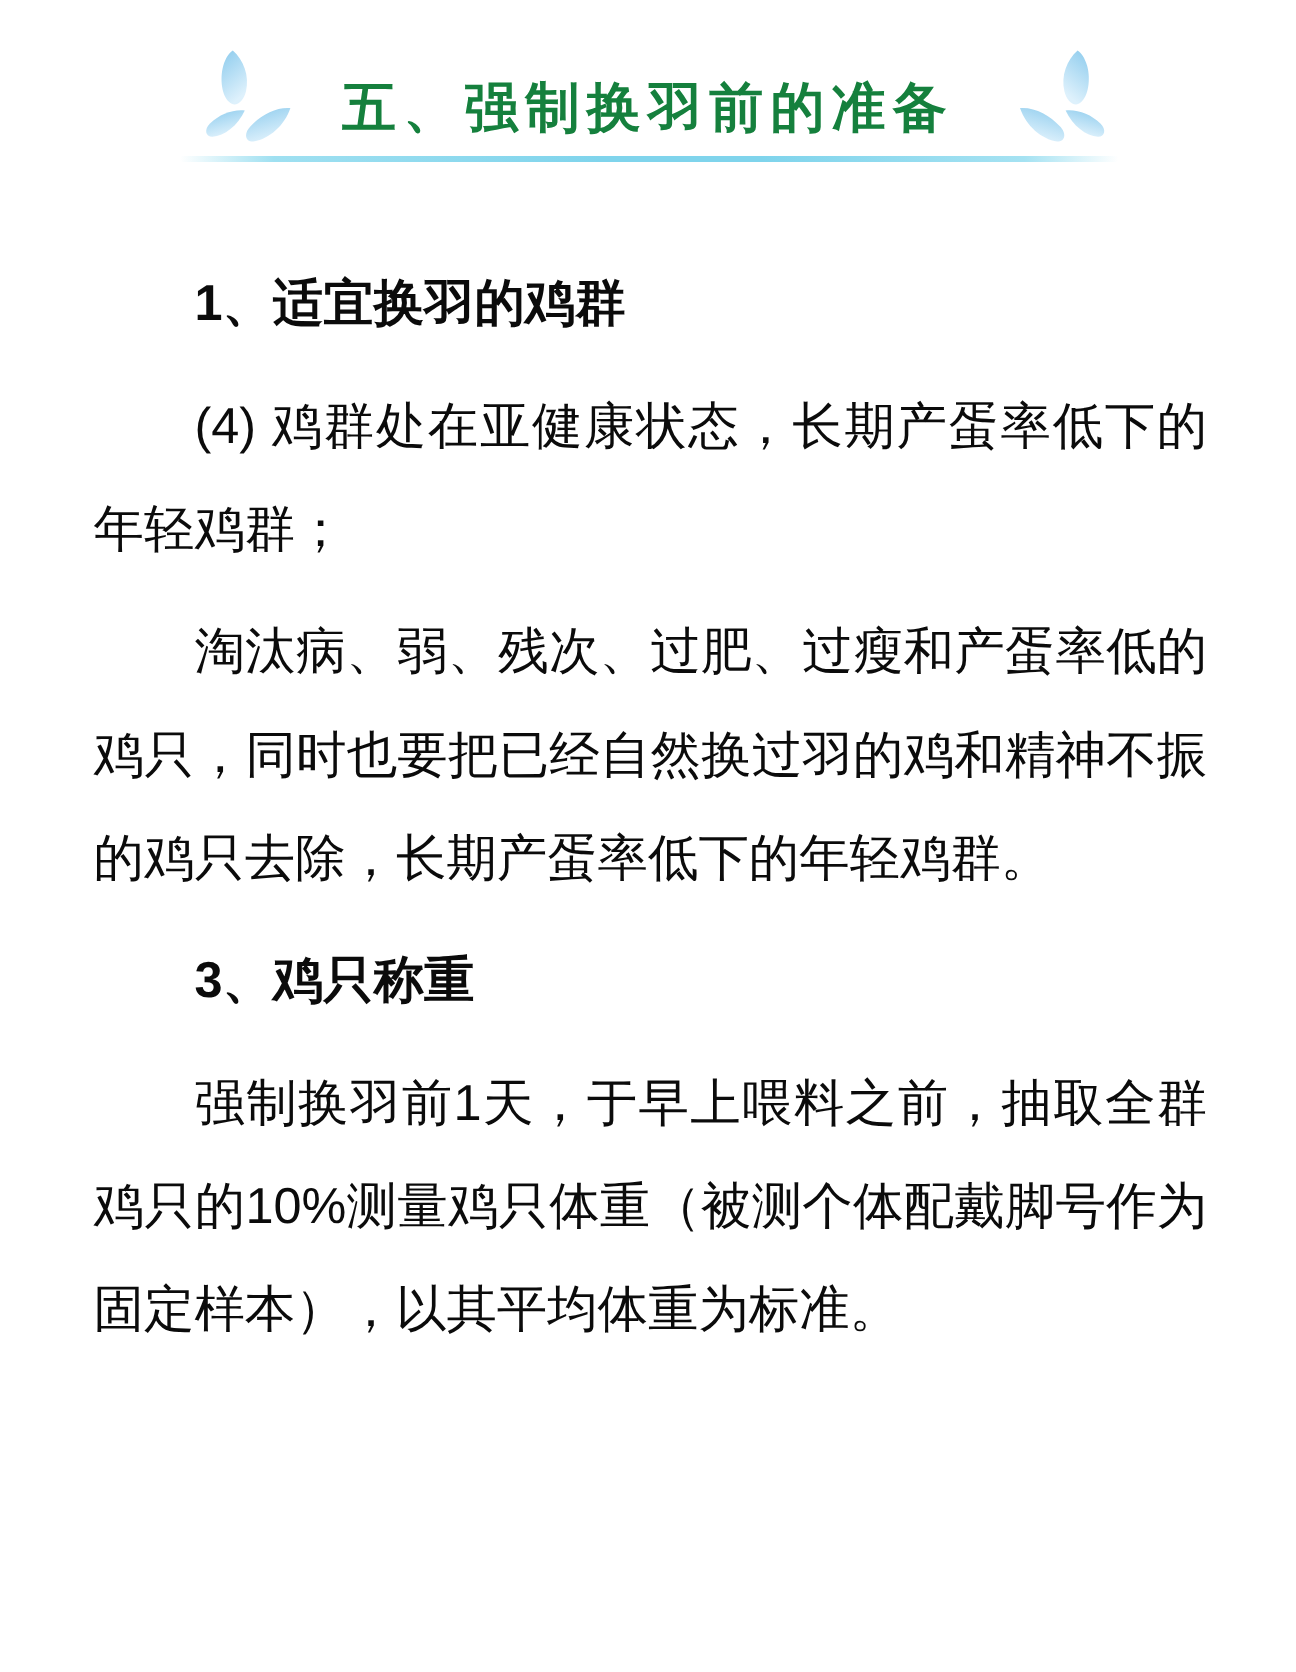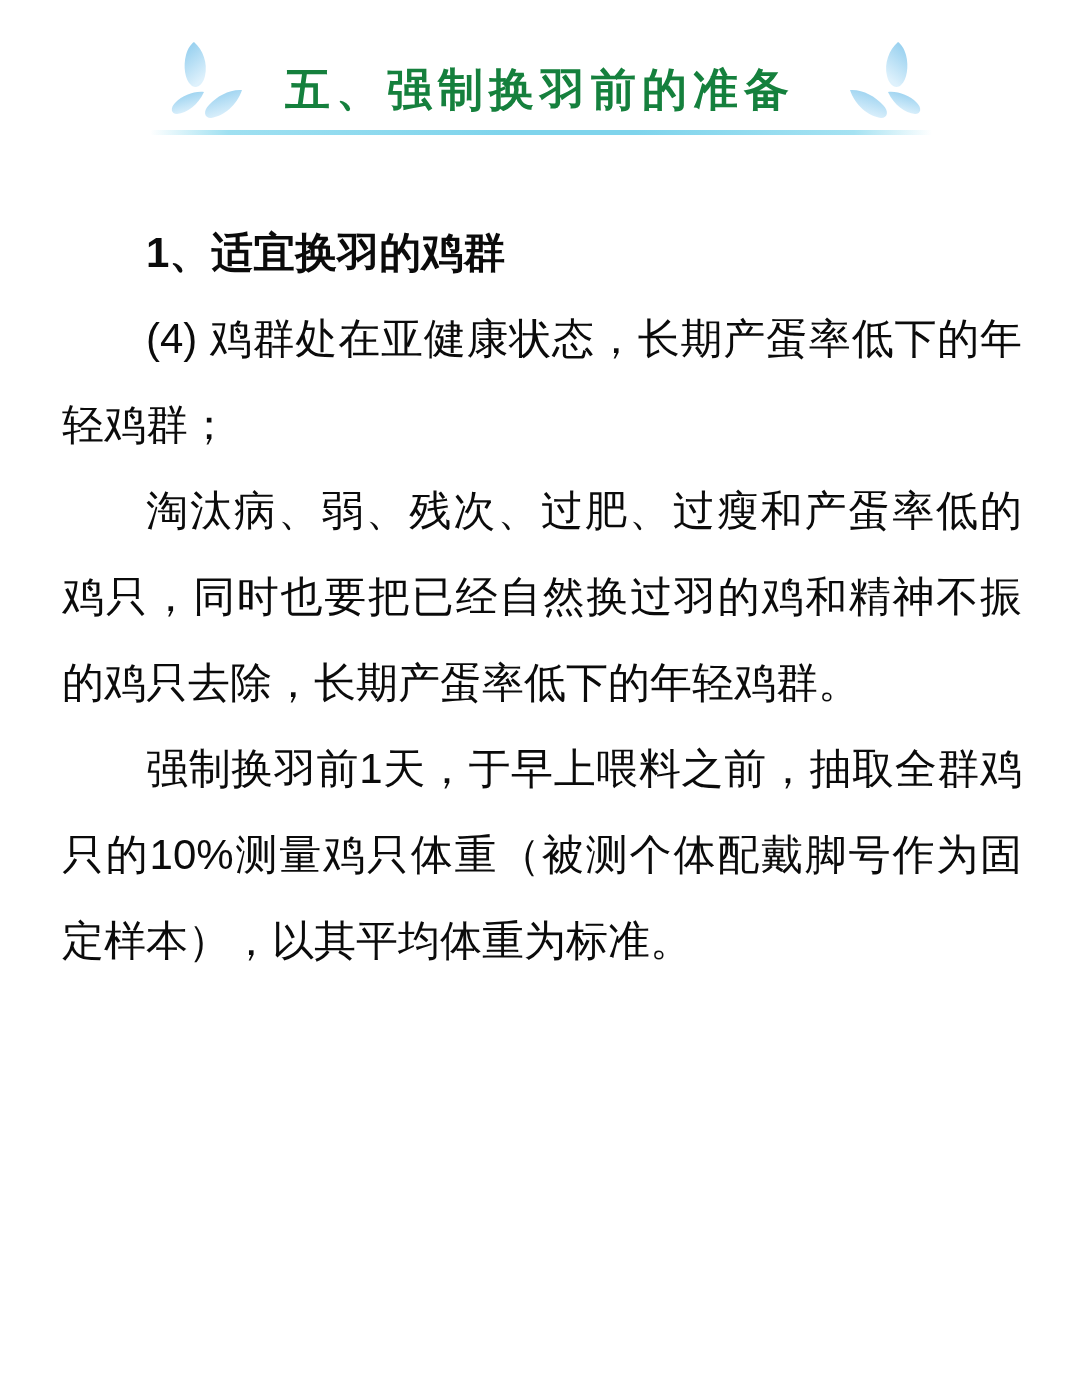--- a/index.html
+++ b/index.html
@@ -45,21 +45,21 @@
   
   .content{
     padding:0 58px 0 62px;
     margin-top:38px;
     color:#0b0b0b;
     font-size:42px;
     line-height:86px;
     text-align:justify;
   }
   .content p{
-    margin:0;
+    margin:16px;
     text-indent:2em;
   }
   .content p.heading{font-weight:bold;}
 </style>
 </head>
 <body>
 
 <div class="page">
 
   <div class="header">
@@ -90,16 +90,17 @@
       <path fill="url(#dropGrad2)" d="M82,60 C77,75 64,86 51,88 C44,88 43,81 49,75 C57,66 70,59 82,60 Z"></path>
     </svg>
 
     <div class="divider"></div>
   </div>
 
   <div class="content">
     <p class="heading">1、适宜换羽的鸡群</p>
     <p class="body">(4) 鸡群处在亚健康状态，长期产蛋率低下的年轻鸡群；</p>
     <p class="body">淘汰病、弱、残次、过肥、过瘦和产蛋率低的鸡只，同时也要把已经自然换过羽的鸡和精神不振的鸡只去除，长期产蛋率低下的年轻鸡群。</p>
+    <p class="heading">3、鸡只称重</p>
     <p class="body">强制换羽前1天，于早上喂料之前，抽取全群鸡只的10%测量鸡只体重（被测个体配戴脚号作为固定样本），以其平均体重为标准。</p>
   </div>
 
 </div>
 
 </body></html>

